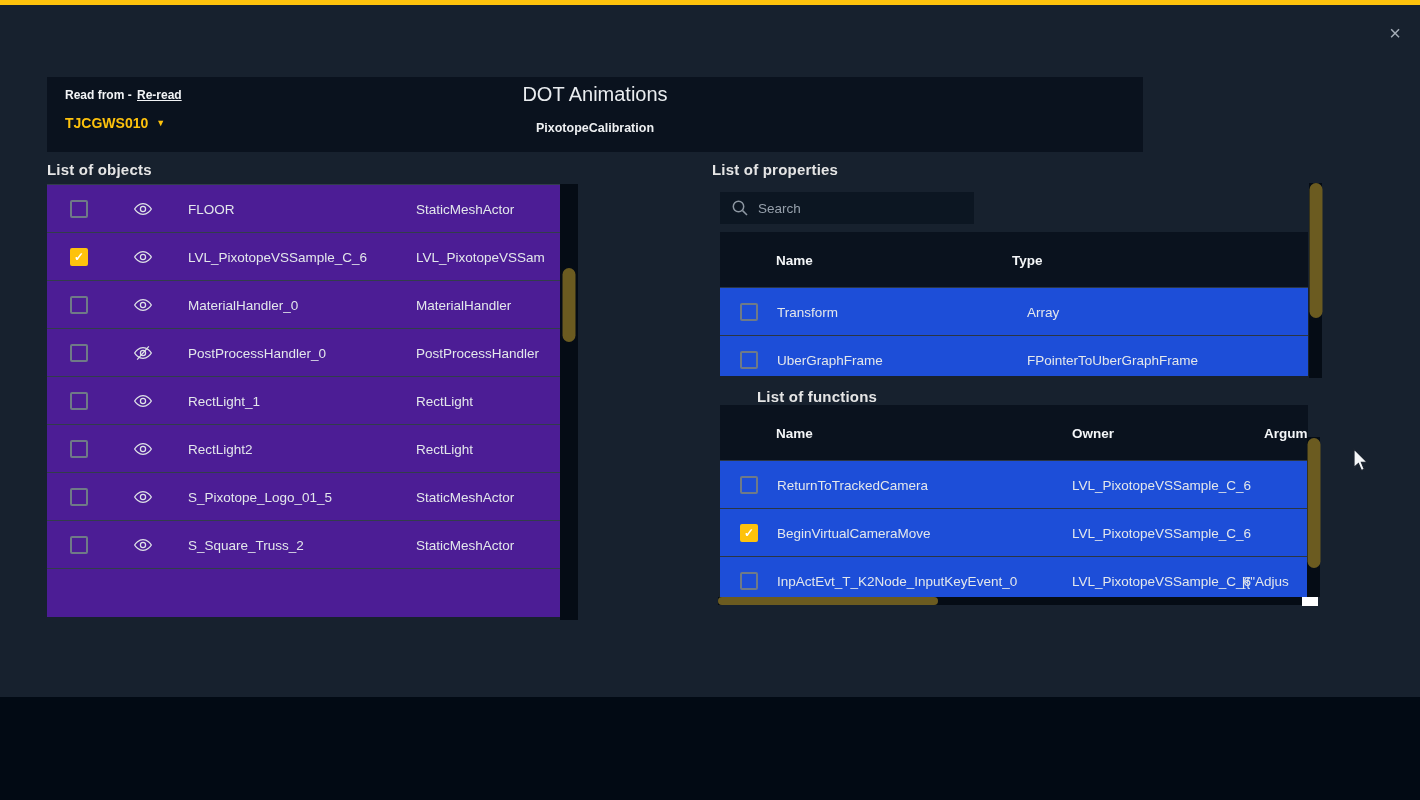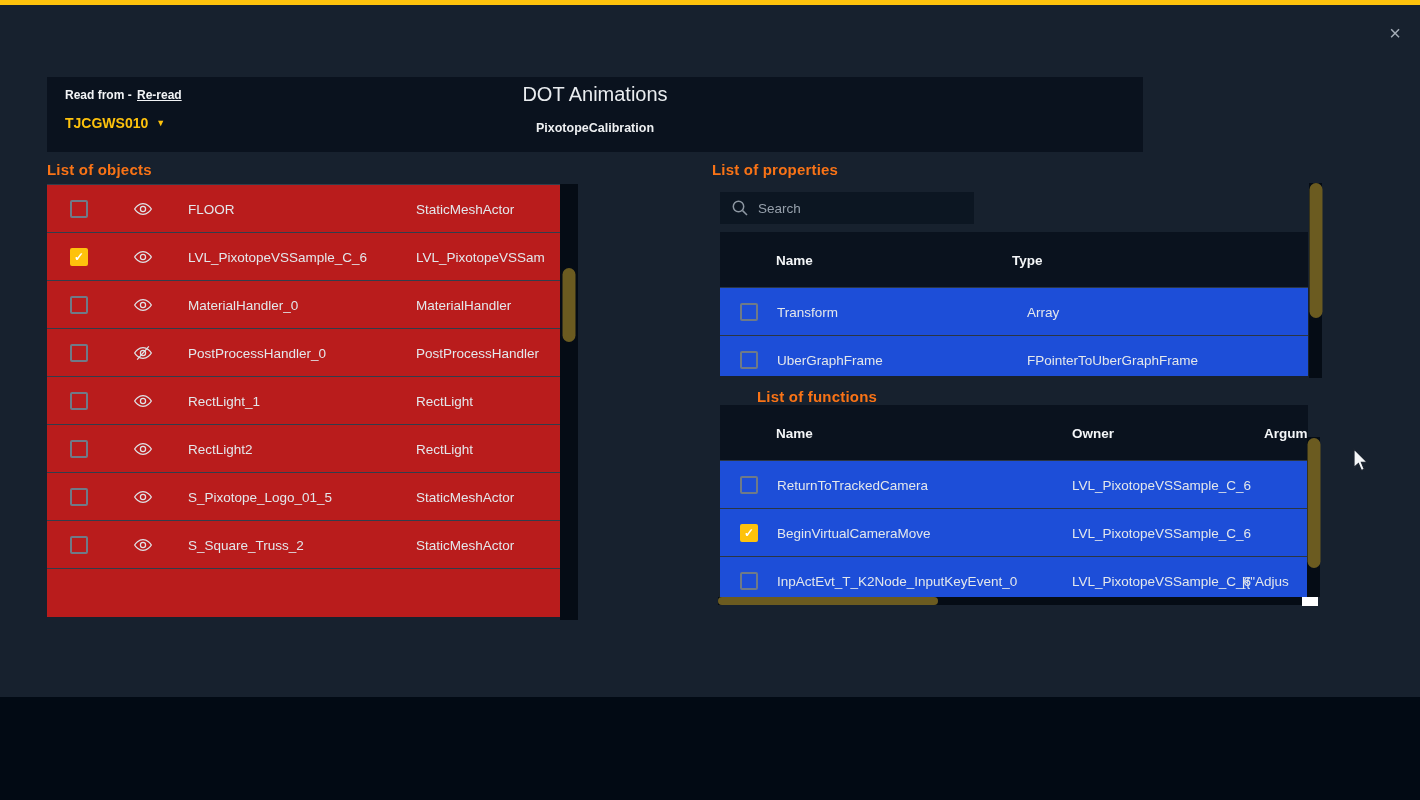--- a/index.html
+++ b/index.html
@@ -13,29 +13,29 @@
              line-height:26px;text-align:center;font-weight:400;cursor:pointer;}
 
   .band{left:47px;top:77px;width:1096px;height:75px;background:#0a121e;}
   .rf-label{left:18px;top:11px;font-size:12px;font-weight:700;color:#f2f4f6;}
   .reread{left:90px;top:11px;font-size:12px;font-weight:700;color:#f2f4f6;text-decoration:underline;cursor:pointer;}
   .machine{left:18px;top:38px;font-size:14px;font-weight:700;color:#fec20c;cursor:pointer;}
   .machine .caret{font-size:9px;margin-left:8px;vertical-align:2px;}
   .band-title{left:0;top:6px;width:100%;text-align:center;font-size:20px;font-weight:400;color:#e9ecef;}
   .band-sub{left:0;top:44px;width:100%;text-align:center;font-size:12.5px;font-weight:700;color:#eef0f2;}
 
-  .heading{font-size:15px;font-weight:700;color:#f97316;letter-spacing:.2px;}
+  .heading{font-size:15px;font-weight:700;color:#e5e5e5;letter-spacing:.2px;}
   .h-objects{left:47px;top:161px;}
   .h-props{left:712px;top:161px;}
   .h-funcs{left:720px;top:388px;margin-left:37px;}
 
   
   .tbl{overflow:hidden;}
   .objects-tbl{left:47px;top:184px;width:514px;height:436px;border-top:1px solid #323d4b;}
-  .row{position:relative;height:48px;background:#b91c1c;}
+  .row{position:relative;height:48px;background:#4c1d95;}
   .row.sep{border-bottom:1px solid #323d4b;}
   .rrow{position:relative;height:48px;background:#1d4ed8;border-top:1px solid #2b3643;}
   .thead{position:relative;height:55px;background:#0a121e;}
   .cell{position:absolute;top:50%;transform:translateY(-50%);font-size:13.5px;color:#e3e7eb;white-space:nowrap;}
   .hcell{position:absolute;top:50%;transform:translateY(-50%);font-size:13.5px;font-weight:700;color:#f4f6f8;white-space:nowrap;}
 
   .cb{position:absolute;top:50%;transform:translateY(-50%);width:18px;height:18px;
       border:2px solid #6f7a87;border-radius:2px;text-align:center;line-height:15px;
       font-size:12px;font-weight:700;color:#fff;cursor:pointer;}
   .cb.checked{background:#fec20c;border-color:#fec20c;}

